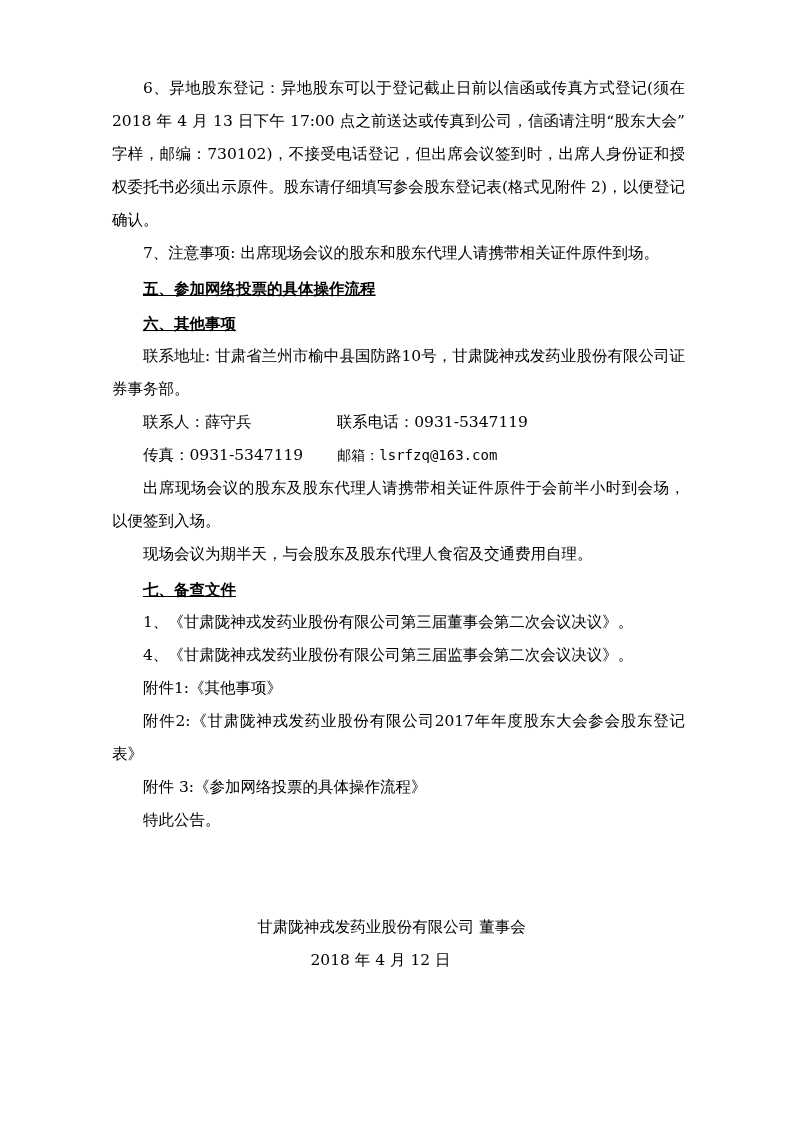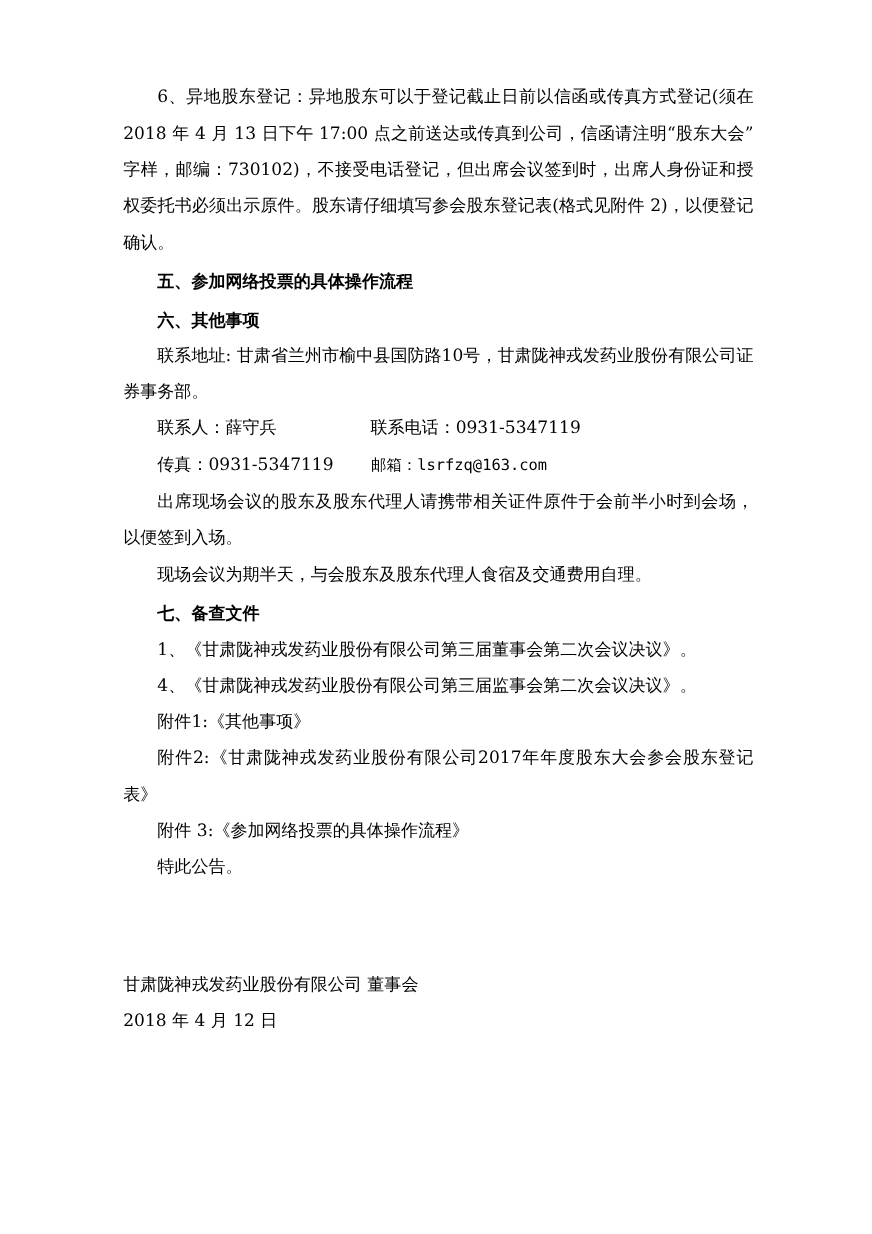--- a/index.html
+++ b/index.html
@@ -29,29 +29,30 @@
   p {
     margin: 0;
   }
   .indent2 {
     text-indent: 2em;
   }
   .heading {
     font-weight: bold;
     text-indent: 2em;
     margin-top: 2px;
+    text-decoration: underline;
   }
   .mono {
     font-family: "DejaVu Sans Mono", "Liberation Mono", monospace;
     font-size: 14px;
     letter-spacing: 0px;
   }
   .sign-block {
     margin-top: 74px;
-    text-align: left;
+    text-align: center;
     font-size: 15.5px;
     line-height: 33px;
     padding-right: 14px;
   }
   .sign-line2 {
     padding-right: 22px;
   }
   .contact-row {
     text-indent: 2em;
     display: block;
@@ -66,20 +67,21 @@
   }
 </style>
 </head>
 <body>
 
 <div class="page">
   <div class="doc-body">
 
     <p class="indent2">6、异地股东登记：异地股东可以于登记截止日前以信函或传真方式登记(须在 2018 年 4 月 13 日下午 17:00 点之前送达或传真到公司，信函请注明“股东大会”字样，邮编：730102)，不接受电话登记，但出席会议签到时，出席人身份证和授权委托书必须出示原件。股东请仔细填写参会股东登记表(格式见附件 2)，以便登记确认。</p>
 
+    <p class="indent2">7、注意事项: 出席现场会议的股东和股东代理人请携带相关证件原件到场。</p>
 
     <p class="heading">五、参加网络投票的具体操作流程</p>
 
 
     <p class="heading">六、其他事项</p>
 
     <p class="indent2">联系地址: 甘肃省兰州市榆中县国防路10号，甘肃陇神戎发药业股份有限公司证券事务部。</p>
 
     <p class="contact-row"><span>联系人：薛守兵</span><span class="gap-lg"></span><span>联系电话：0931-5347119</span></p>
 

